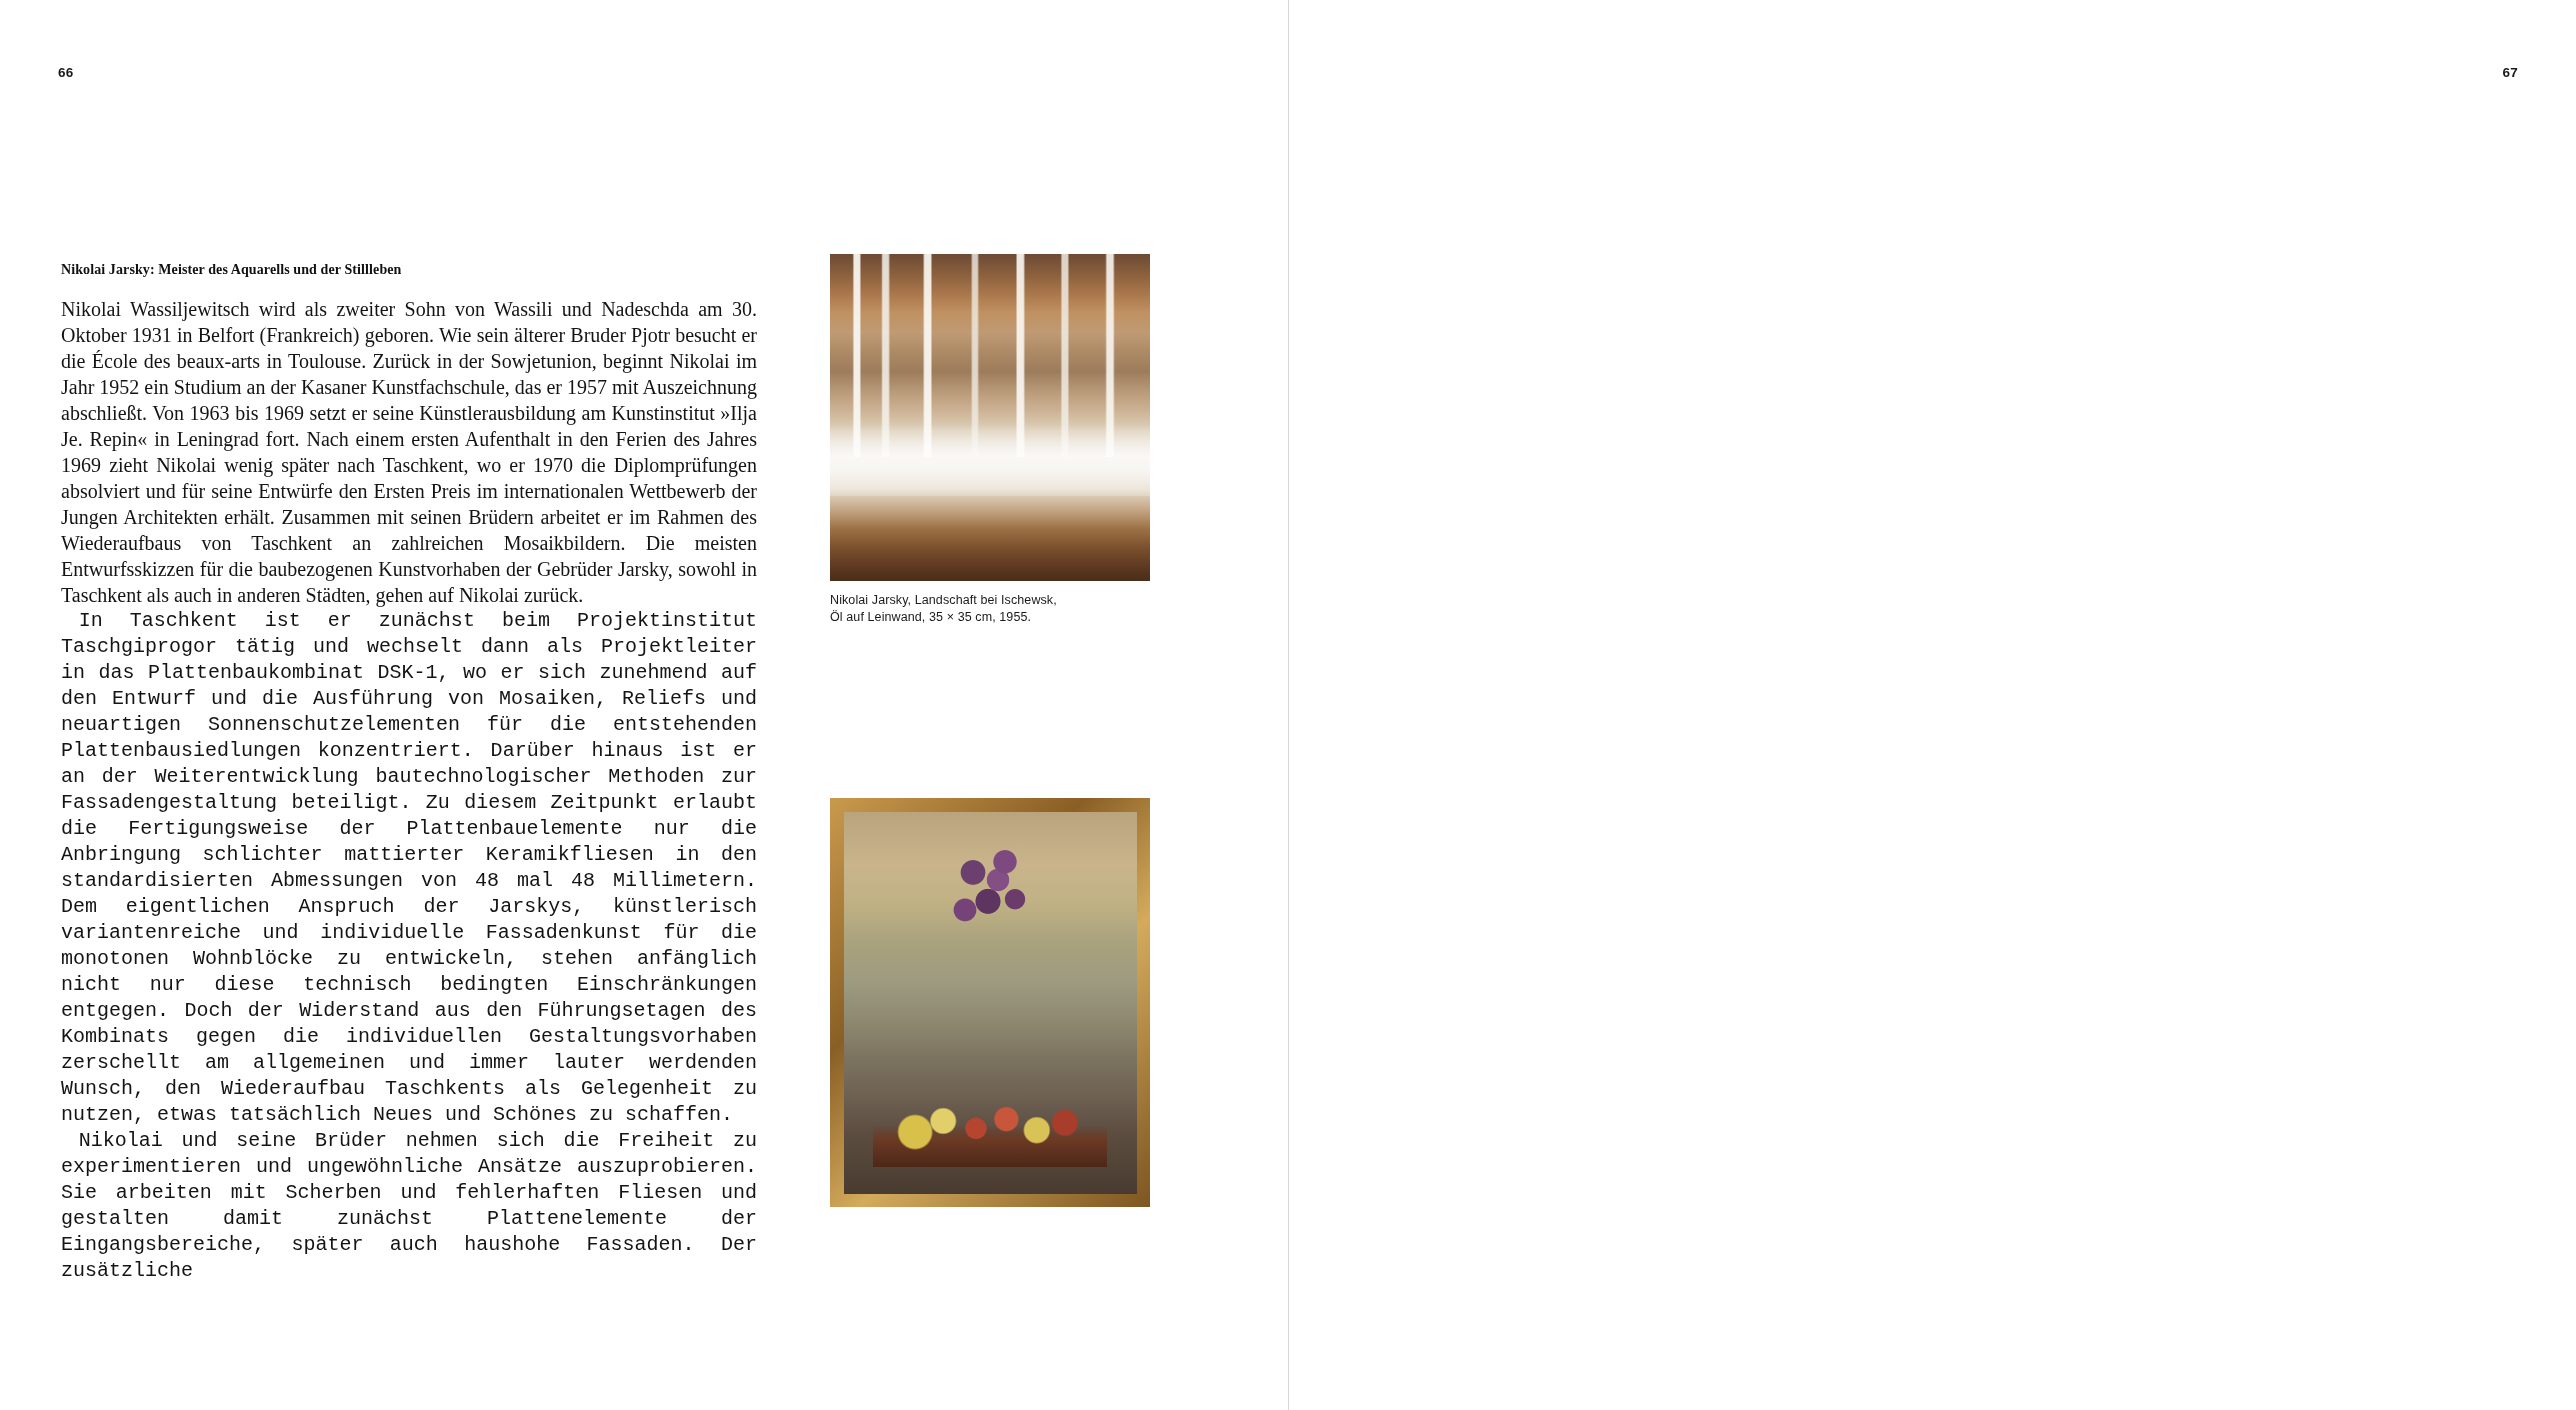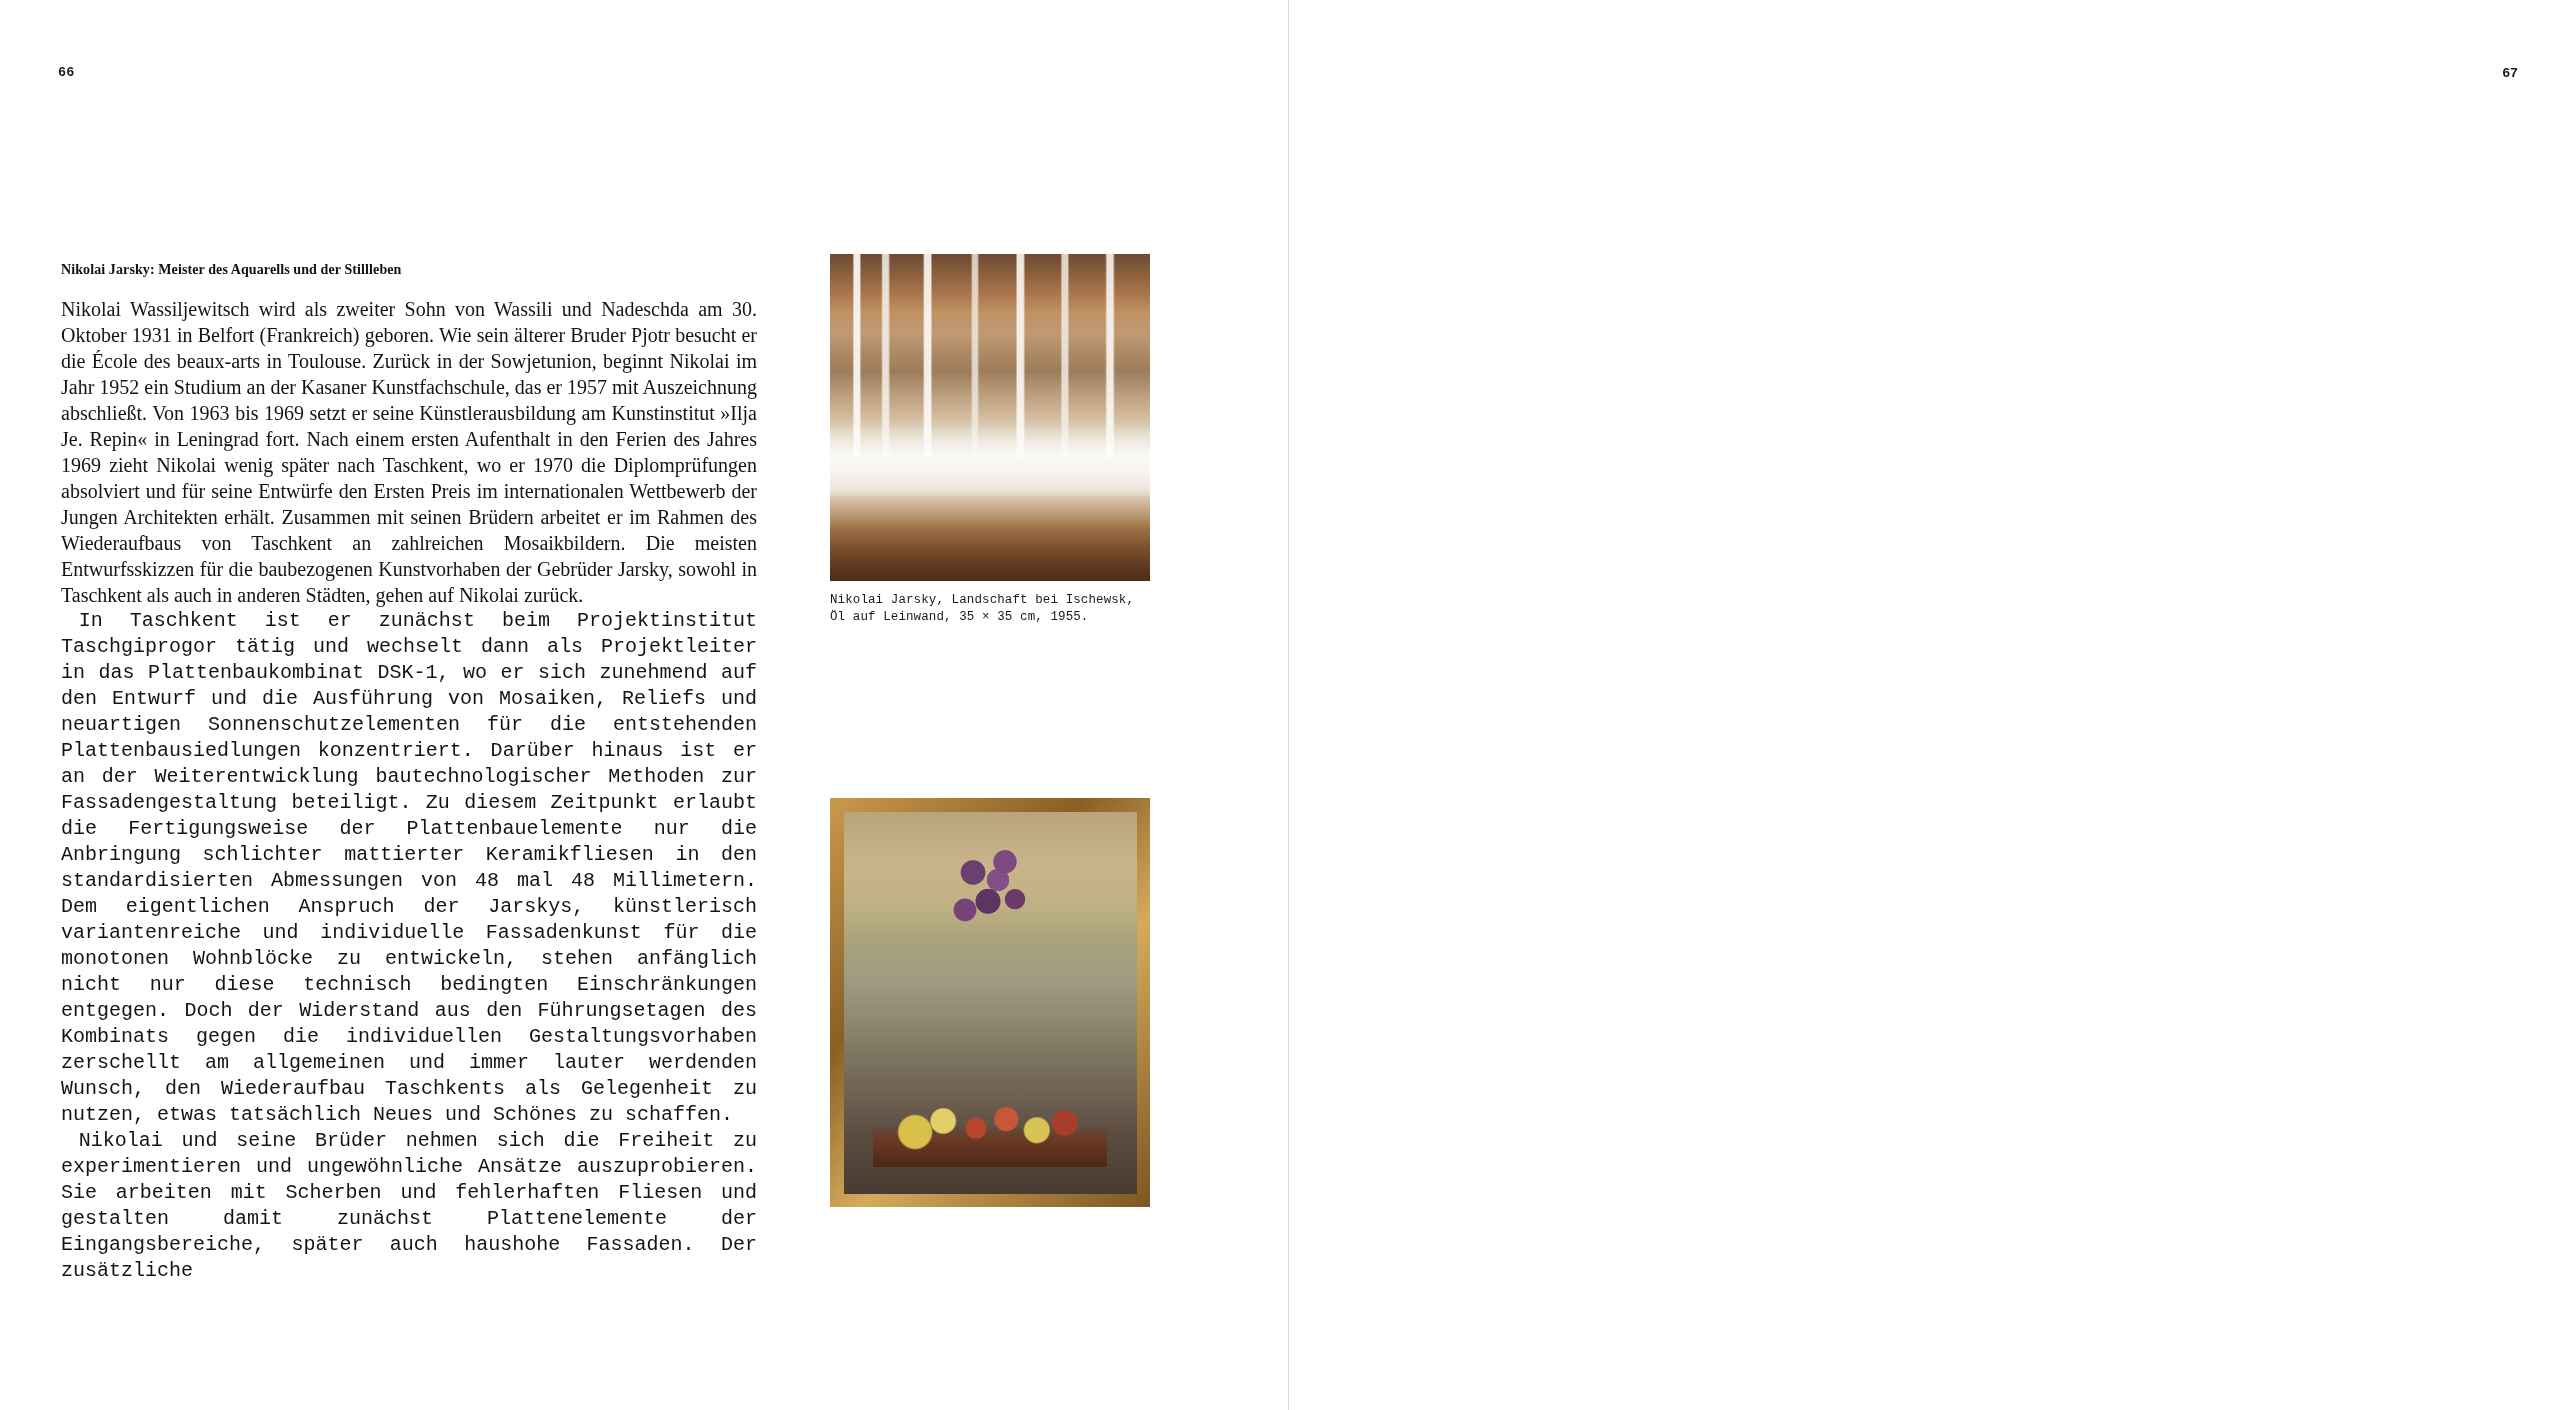--- a/index.html
+++ b/index.html
@@ -41,21 +41,21 @@
 
   
   .folio {
     position: absolute;
     top: 65px;
     font-size: 13.5px;
     font-weight: 700;
     letter-spacing: 0.2px;
     color: #1a1a1a;
   }
-  .folio-left  { left: 58px; font-family: Liberation Mono, monospace; }
+  .folio-left  { left: 58px; }
   .folio-right { right: 58px; }
 
   
   .headline {
     position: absolute;
     left: 61px;
     top: 250px;
     width: 696px;
     font-family: "Liberation Serif", serif;
     font-weight: 700;
@@ -189,21 +189,21 @@
     <h2 class="headline">Nikolai Jarsky: Meister des Aquarells und der Stillleben</h2>
 
     <div class="body-col">
       <p>Nikolai Wassiljewitsch wird als zweiter Sohn von Wassili und Nadeschda am 30. Oktober 1931 in Belfort (Frankreich) geboren. Wie sein älterer Bruder Pjotr besucht er die École des beaux-arts in Toulouse. Zurück in der Sowjetunion, beginnt Nikolai im Jahr 1952 ein Studium an der Kasaner Kunstfachschule, das er 1957 mit Auszeichnung abschließt. Von 1963 bis 1969 setzt er seine Künstlerausbildung am Kunstinstitut »Ilja Je. Repin« in Leningrad fort. Nach einem ersten Aufenthalt in den Ferien des Jahres 1969 zieht Nikolai wenig später nach Taschkent, wo er 1970 die Diplomprüfungen absolviert und für seine Entwürfe den Ersten Preis im internationalen Wettbewerb der Jungen Architekten erhält. Zusammen mit seinen Brüdern arbeitet er im Rahmen des Wiederaufbaus von Taschkent an zahlreichen Mosaikbildern. Die meisten Entwurfsskizzen für die baubezogenen Kunstvorhaben der Gebrüder Jarsky, sowohl in Taschkent als auch in anderen Städten, gehen auf Nikolai zurück.</p>
       <p>In Taschkent ist er zunächst beim Projektinstitut Taschgiprogor tätig und wechselt dann als Projektleiter in das Plattenbaukombinat DSK-1, wo er sich zunehmend auf den Entwurf und die Ausführung von Mosaiken, Reliefs und neuartigen Sonnenschutzelementen für die entstehenden Plattenbausiedlungen konzentriert. Darüber hinaus ist er an der Weiterentwicklung bautechnologischer Methoden zur Fassadengestaltung beteiligt. Zu diesem Zeitpunkt erlaubt die Fertigungsweise der Plattenbauelemente nur die Anbringung schlichter mattierter Keramikfliesen in den standardisierten Abmessungen von 48 mal 48 Millimetern. Dem eigentlichen Anspruch der Jarskys, künstlerisch variantenreiche und individuelle Fassadenkunst für die monotonen Wohnblöcke zu entwickeln, stehen anfänglich nicht nur diese technisch bedingten Einschränkungen entgegen. Doch der Widerstand aus den Führungsetagen des Kombinats gegen die individuellen Gestaltungsvorhaben zerschellt am allgemeinen und immer lauter werdenden Wunsch, den Wiederaufbau Taschkents als Gelegenheit zu nutzen, etwas tatsächlich Neues und Schönes zu schaffen.</p>
       <p>Nikolai und seine Brüder nehmen sich die Freiheit zu experimentieren und ungewöhnliche Ansätze auszuprobieren. Sie arbeiten mit Scherben und fehlerhaften Fliesen und gestalten damit zunächst Plattenelemente der Eingangsbereiche, später auch haushohe Fassaden. Der zusätzliche</p>
     </div>
 
     <figure class="figure fig-landscape">
       <div class="frame"></div>
-      <figcaption class="caption" style="white-space: pre-line; font-family: Liberation Mono, monospace;">Nikolai Jarsky, Landschaft bei Ischewsk,
+      <figcaption class="caption" style="white-space: pre-line;">Nikolai Jarsky, Landschaft bei Ischewsk,
 Öl auf Leinwand, 35 × 35 cm, 1955.</figcaption>
     </figure>
 
     <figure class="figure fig-stilllife">
       <div class="frame">
         <div class="inner"></div>
       </div>
     </figure>
   </div>
 

